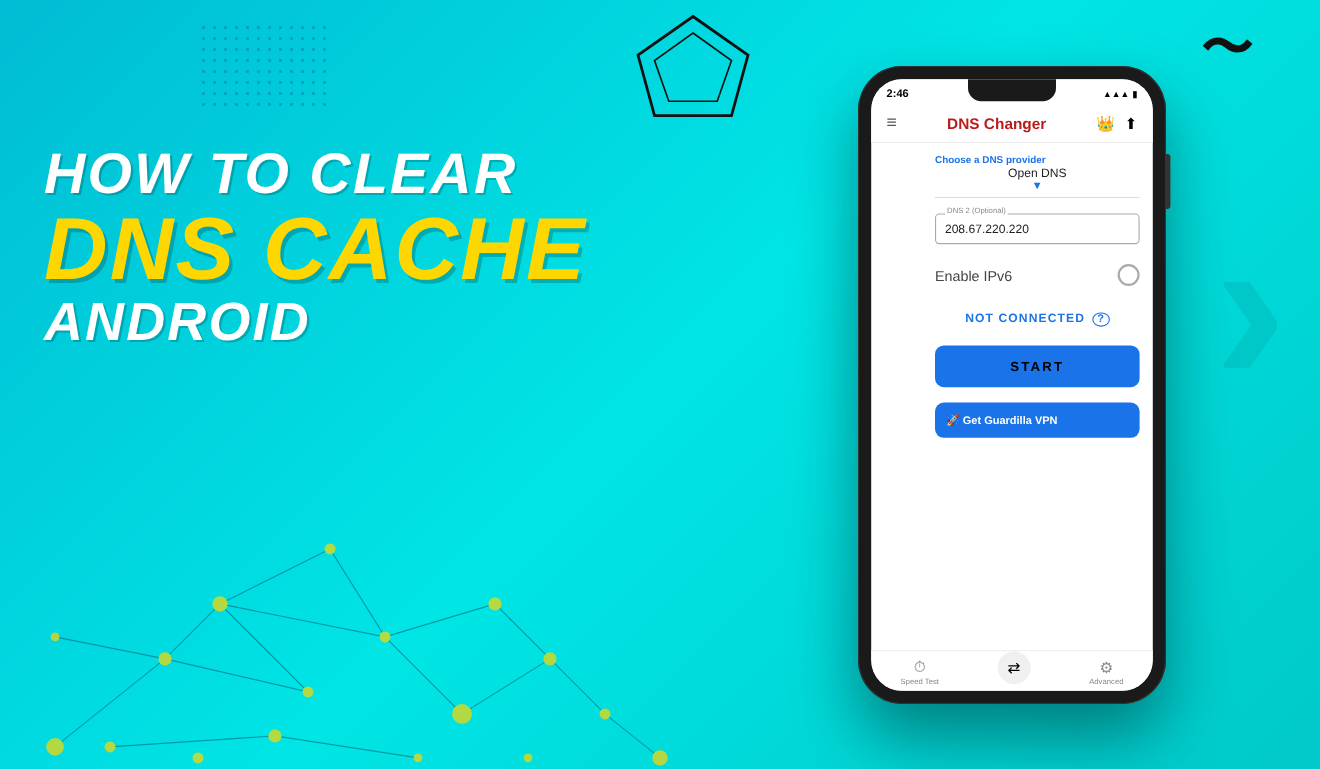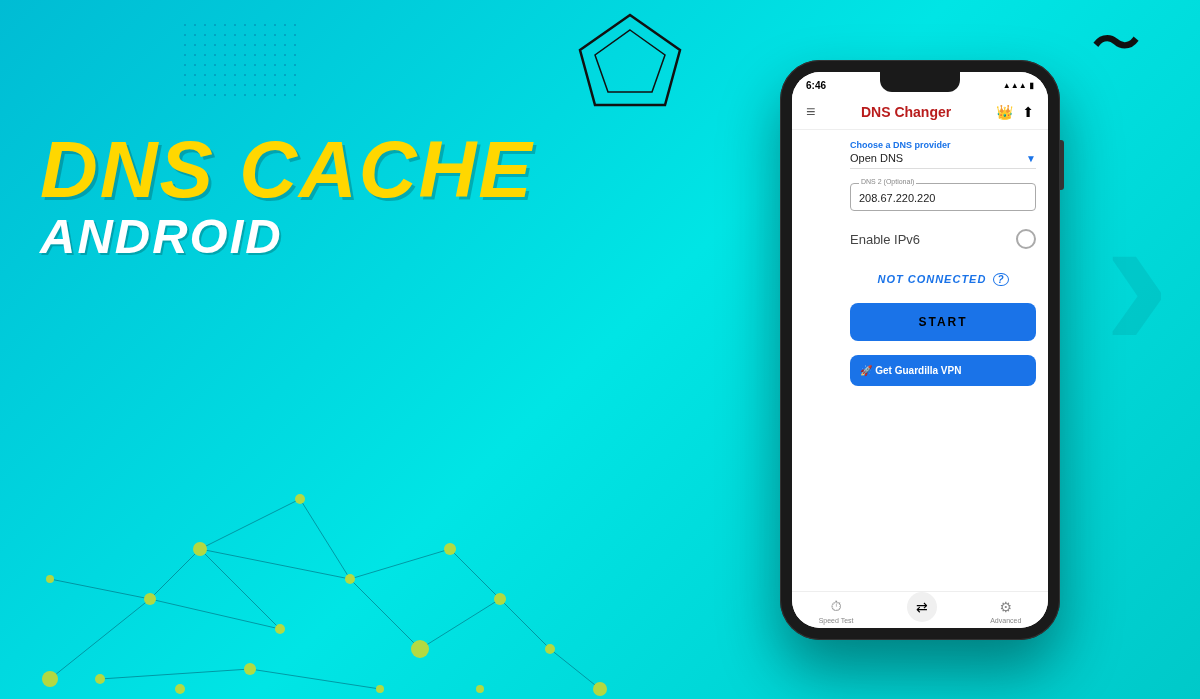--- a/index.html
+++ b/index.html
@@ -195,20 +195,21 @@
       margin-bottom: 2px;
     }
 
     .dns-dropdown {
       display: flex;
       justify-content: space-between;
       align-items: center;
       border-bottom: 1px solid #ddd;
       padding-bottom: 4px;
       margin-bottom: 6px;
+      flex-direction: column;
     }
 
     .dns-dropdown-text {
       font-size: 11px;
       color: #222;
     }
 
     .dns-dropdown-arrow {
       color: #1a73e8;
       font-size: 10px;
@@ -254,21 +255,20 @@
       width: 20px;
       height: 20px;
       border: 2px solid #aaa;
       border-radius: 50%;
       background: white;
     }
 
     .not-connected {
       text-align: center;
       padding: 8px 0;
-      font-style: italic;
     }
 
     .not-connected-text {
       font-size: 11px;
       font-weight: 700;
       color: #1a73e8;
       letter-spacing: 1px;
     }
 
     .start-btn {
@@ -453,33 +453,34 @@
     <circle cx="600" cy="290" r="7" fill="#FFD700"></circle>
     <circle cx="180" cy="290" r="5" fill="#FFD700"></circle>
     <circle cx="480" cy="290" r="4" fill="#FFD700"></circle>
   </svg>
 
   <div class="right-chevrons" style="position:absolute;right:30px;top:180px;opacity:0.12;font-size:200px;font-weight:900;color:#005f6b;line-height:1;">›</div>
 
 </div>
 
 <div class="text-area">
+  <div class="how-to">HOW TO CLEAR</div>
   <div class="dns-cache">DNS CACHE</div>
   <div class="android">ANDROID</div>
 </div>
 
 <div class="phone-container">
   <div class="phone-outer">
     <div class="phone-notch"></div>
     <div class="phone-btn-right"></div>
 
     <div class="phone-screen">
 
       <div class="status-bar">
-        <span class="status-time">6:46</span>
+        <span class="status-time">2:46</span>
         <div class="status-icons">
           <span>▲▲▲</span>
           <span>▮</span>
         </div>
       </div>
 
       <div class="app-header">
         <span class="header-menu">≡</span>
         <span class="header-title">DNS Changer</span>
         <div class="header-icons">

